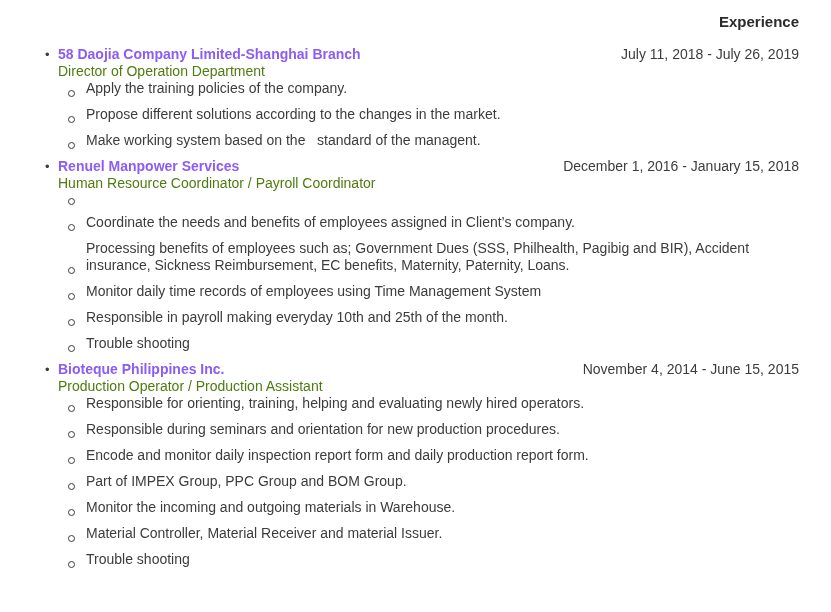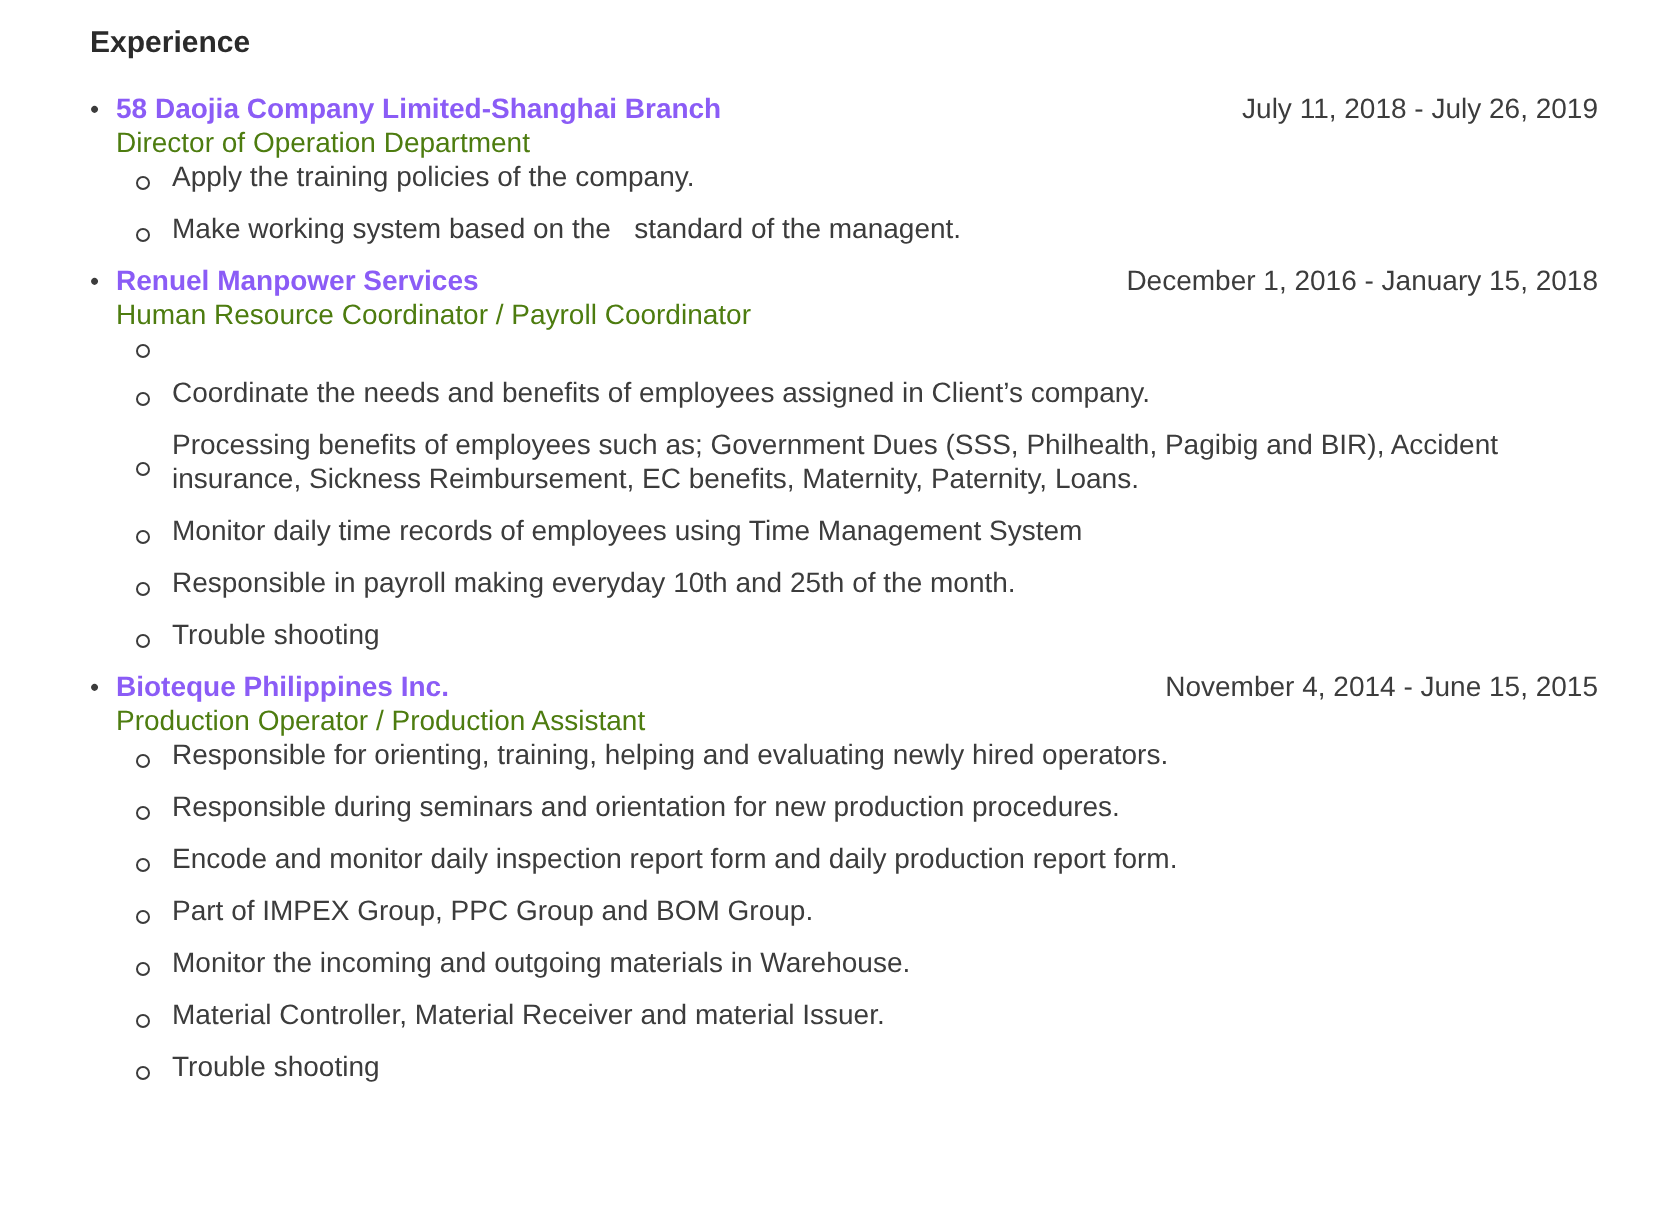--- a/index.html
+++ b/index.html
@@ -19,20 +19,21 @@
     width: 831px;
     height: 612px;
     padding: 12px 32px 0 45px;
   }
   .section-heading {
     font-size: 15px;
     font-weight: bold;
     color: #2b2b2b;
     line-height: 19px;
     margin: 0 0 15px 0;
+    text-align: right;
   }
   .job { margin: 0; }
   .job-header {
     display: flex;
     align-items: baseline;
     font-size: 14px;
     line-height: 17px;
   }
   .l1-bullet {
     flex: none;
@@ -56,21 +57,21 @@
     line-height: 17px;
     color: #4d7c0f;
   }
   ul.duties {
     list-style: none;
     margin: 0;
     padding: 0 0 0 23px;
   }
   li.duty {
     display: flex;
-    align-items: center;
+    align-items: flex-end;
     font-size: 14px;
     line-height: 17px;
     color: #3c3c3c;
     margin: 0 0 9px 0;
   }
   .circle-bullet {
     flex: none;
     box-sizing: content-box;
     width: 5px;
     height: 5px;
@@ -94,20 +95,24 @@
     <div class="job-header">
       <span class="l1-bullet">•</span>
       <span class="company">58 Daojia Company Limited-Shanghai Branch</span>
       <span class="date">July 11, 2018 - July 26, 2019</span>
     </div>
     <div class="job-title">Director of Operation Department</div>
     <ul class="duties">
       <li class="duty">
           <span class="circle-bullet"></span>
           <span class="duty-text">Apply the training policies of the company.</span>
+        </li>
+      <li class="duty">
+          <span class="circle-bullet"></span>
+          <span class="duty-text">Propose different solutions according to the changes in the market.</span>
         </li>
       <li class="duty">
           <span class="circle-bullet"></span>
           <span class="duty-text">Make working system based on the   standard of the managent.</span>
         </li>
     </ul>
   </div>
 
   <div class="job">
     <div class="job-header">

